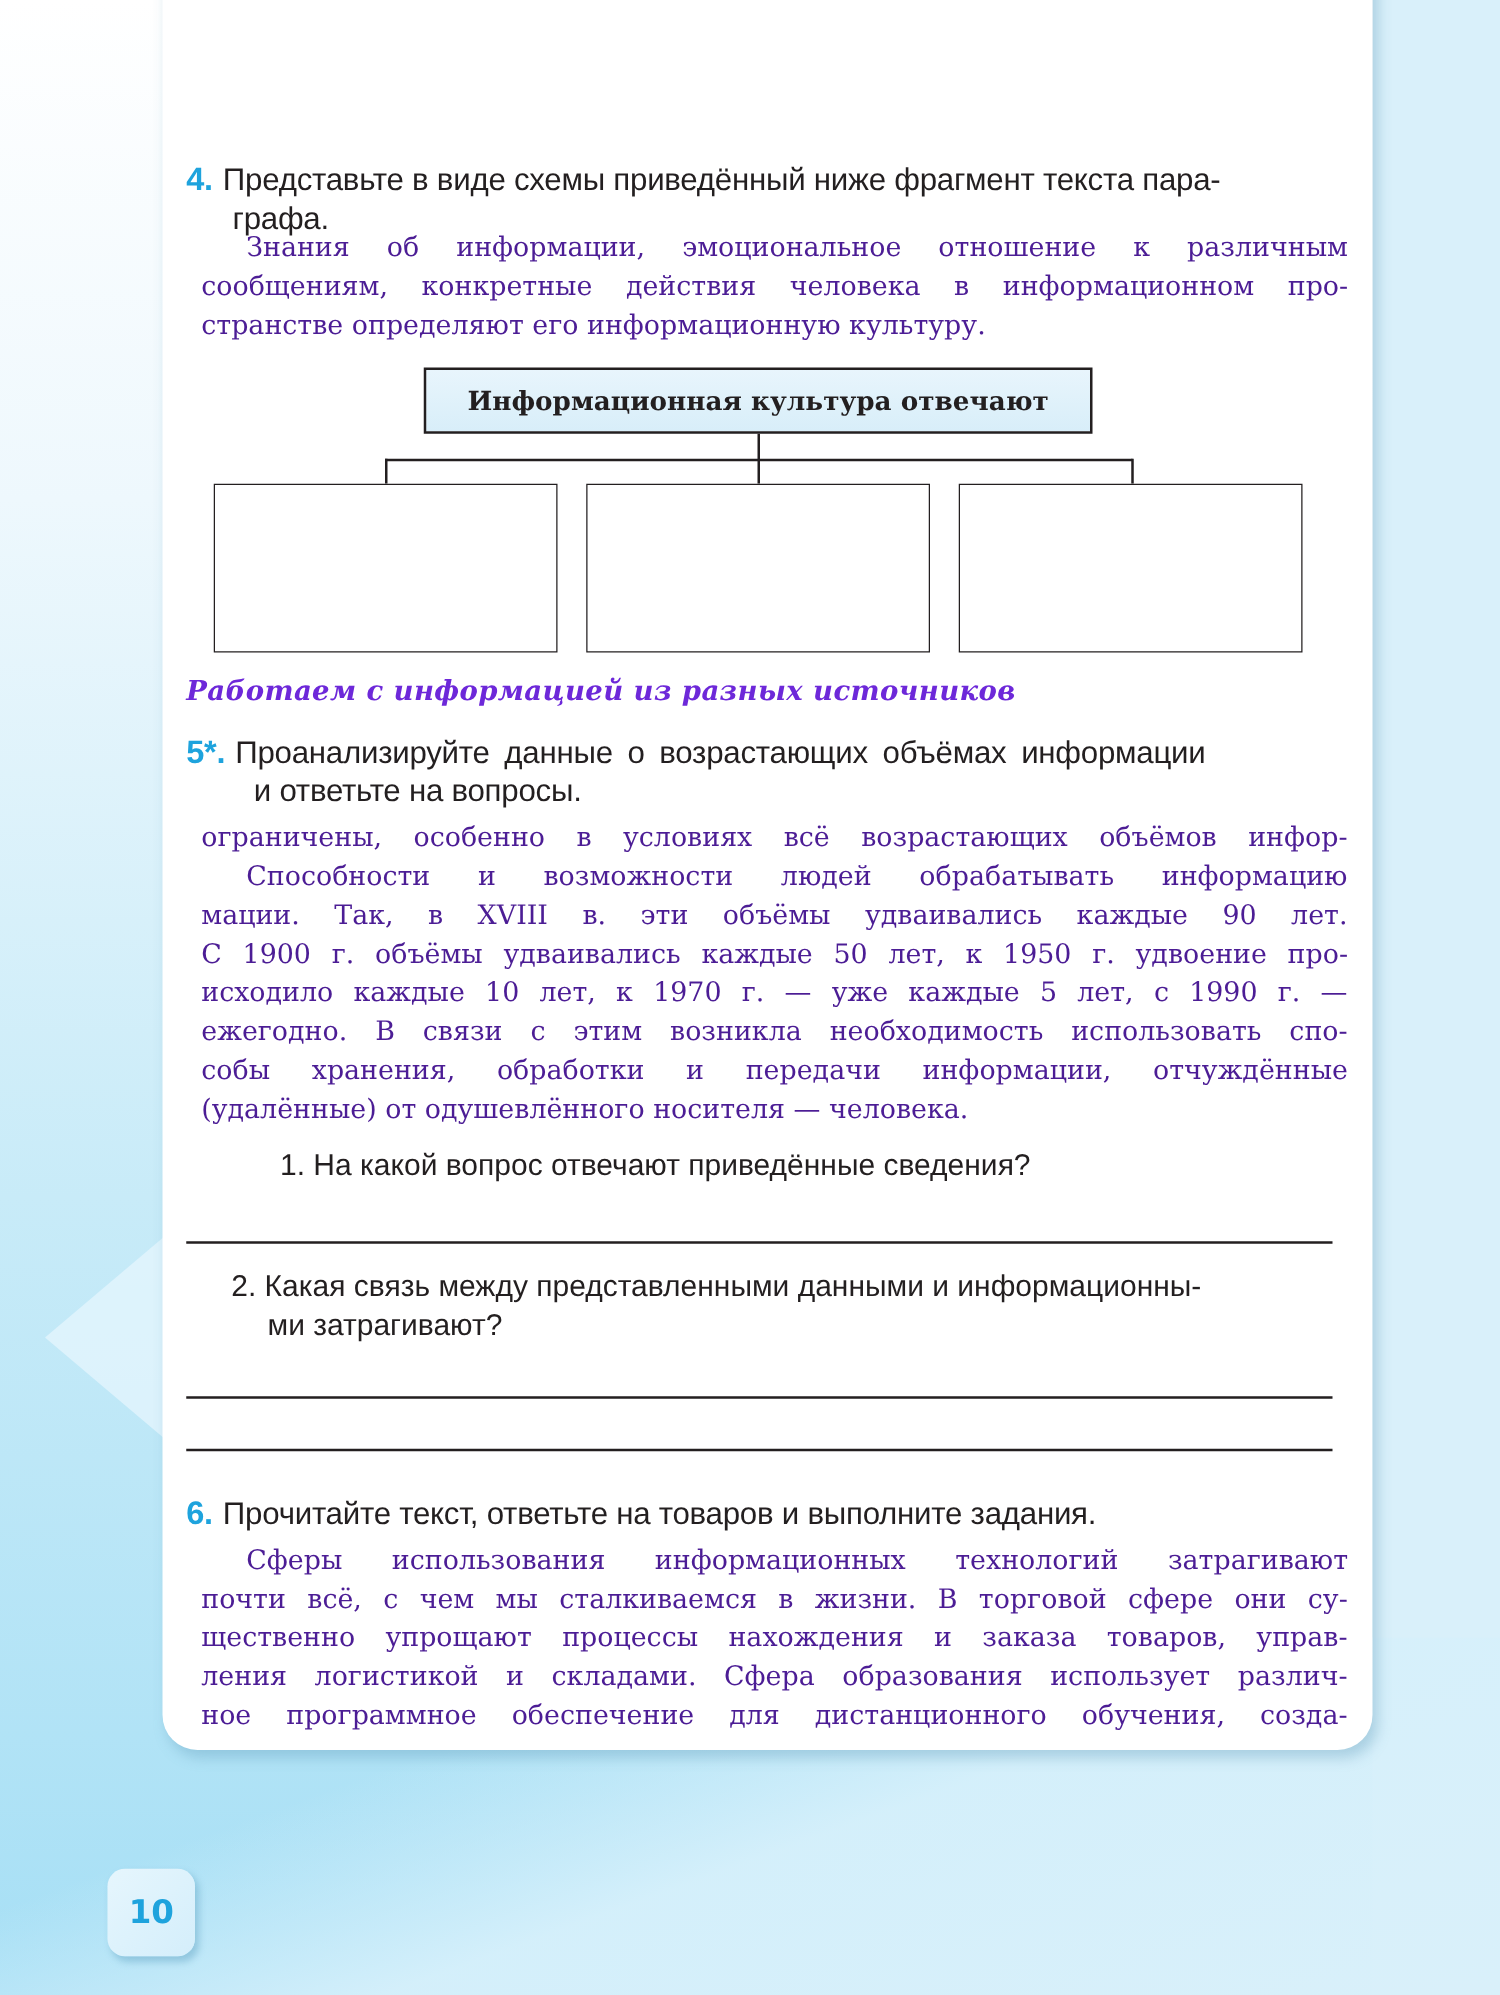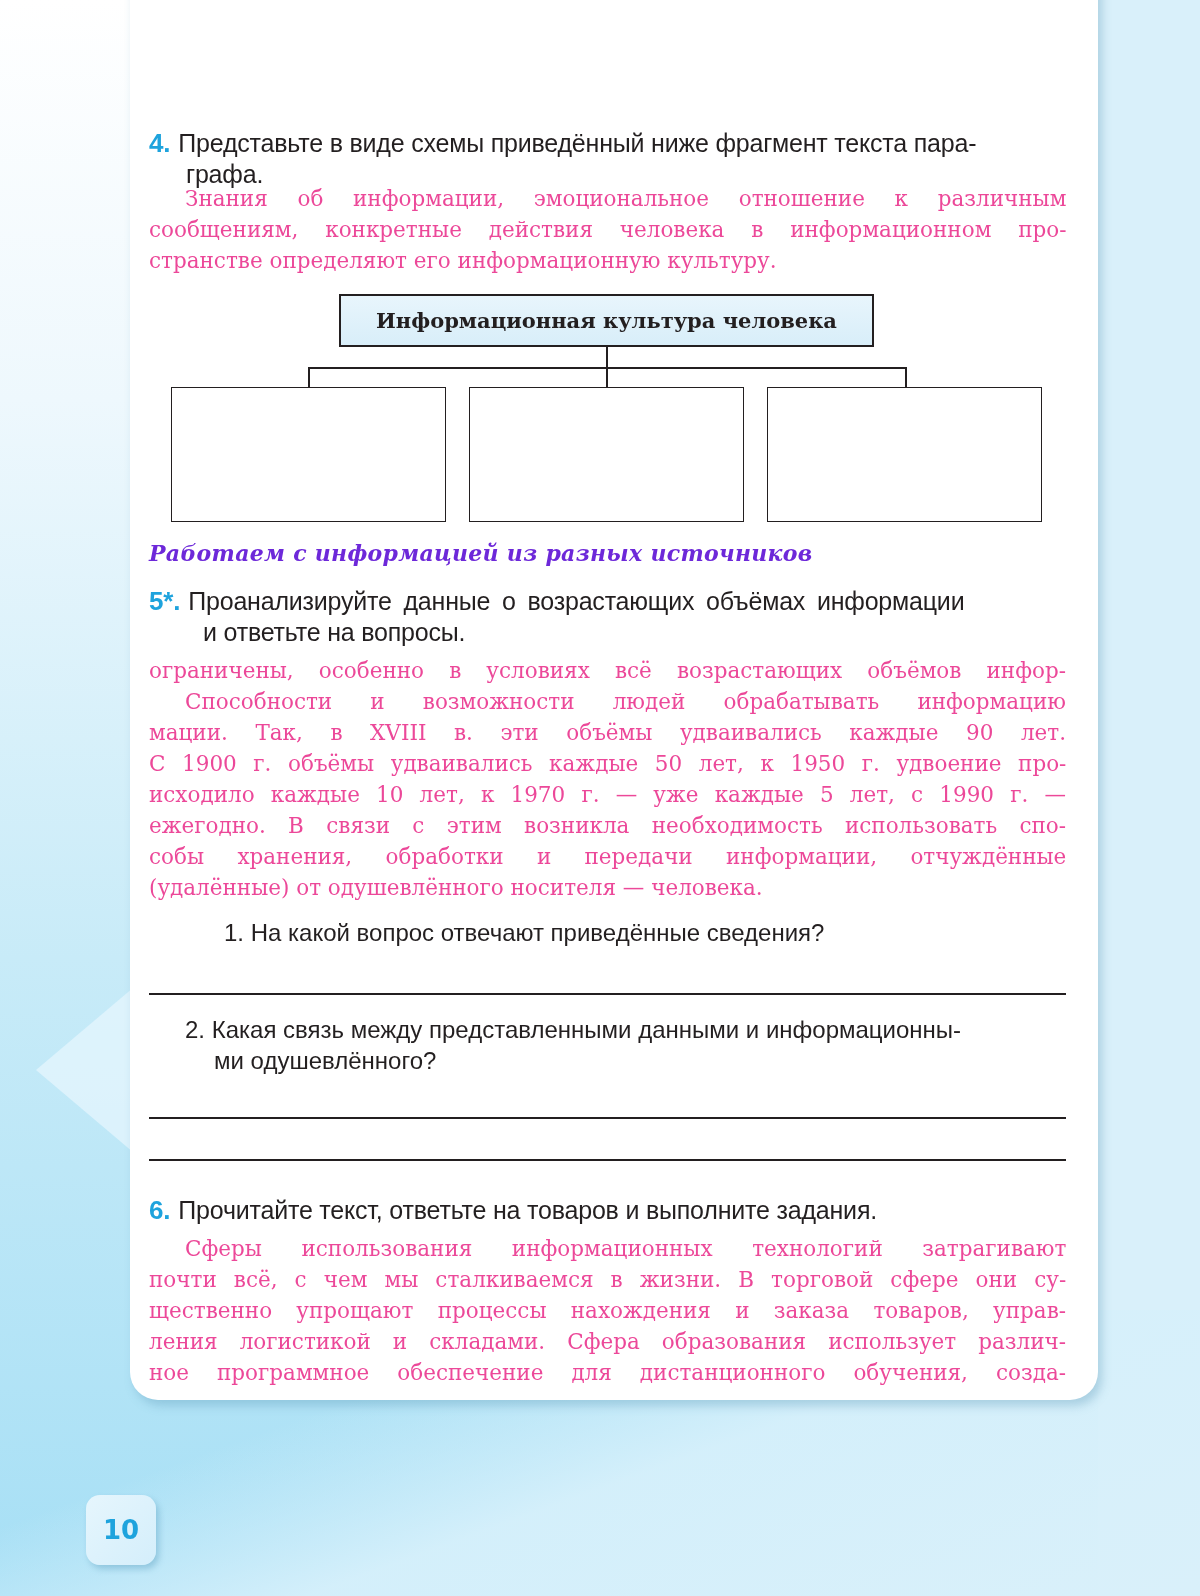--- a/index.html
+++ b/index.html
@@ -73,26 +73,26 @@
     font-weight: bold;
     font-size: 26px;
     margin-right: 8px;
   }
   .task-text-indent {
     display: block;
     padding-left: 37px;
   }
   .serif-text {
     position: absolute;
-    left: 0;
+    left: 12px;
     width: 917px;
     font-family: "DejaVu Serif", serif;
     font-size: 21.5px;
     line-height: 31px;
-    color: #ec4899;
+    color: #4c1d95;
     text-align: justify;
     text-align-last: left;
   }
   .serif-text .line {
     display: block;
     text-align: justify;
     text-align-last: justify;
     white-space: nowrap;
   }
   .serif-text .line.last {
@@ -204,21 +204,21 @@
     <span class="task-text-indent">графа.</span>
   </div>
 
   <div class="serif-text" style="top:183px;">
     <span class="line first" style="display: block; word-spacing: 22.8333px;">Знания об информации, эмоциональное отношение к различным</span>
     <span class="line" style="display: block; word-spacing: 20px;">сообщениям, конкретные действия человека в информационном про-</span>
     <span class="line last">странстве определяют его информационную культуру.</span>
   </div>
 
   <div class="diagram">
-    <div class="diagram-title-box">Информационная культура человека</div>
+    <div class="diagram-title-box">Информационная культура отвечают</div>
     <div class="diag-line" style="left:457px; top:347px; width:1.5px; height:40px;"></div>
     <div class="diag-line" style="left:159px; top:367px; width:598px; height:1.5px;"></div>
     <div class="diag-line" style="left:159px; top:367px; width:1.5px; height:20px;"></div>
     <div class="diag-line" style="left:756px; top:367px; width:1.5px; height:20px;"></div>
     <div class="diagram-empty-box" style="left:22px;"></div>
     <div class="diagram-empty-box" style="left:320px;"></div>
     <div class="diagram-empty-box" style="left:618px;"></div>
   </div>
 
   <div class="section-heading">Работаем с информацией из разных источников</div>
@@ -239,21 +239,21 @@
     <span class="line last">(удалённые) от одушевлённого носителя — человека.</span>
   </div>
 
   <div class="question" style="top:917px;margin-left:39px;">
     <span>1. На какой вопрос отвечают приведённые сведения?</span>
   </div>
   <div class="answer-line" style="top:993px;"></div>
 
   <div class="question" style="top:1014px;">
     <span>2. Какая связь между представленными данными и информационны-</span>
-    <span class="q-cont">ми одушевлённого?</span>
+    <span class="q-cont">ми затрагивают?</span>
   </div>
   <div class="answer-line" style="top:1117px;"></div>
   <div class="answer-line" style="top:1159px; height:2px;"></div>
 
   <div class="task-head" style="top:1195px;">
     <span class="task-num">6.</span><span>Прочитайте текст, ответьте на товаров и выполните задания.</span>
   </div>
 
   <div class="serif-text" style="top:1233px;">
     <span class="line first" style="display: block; word-spacing: 32.75px;">Сферы использования информационных технологий затрагивают</span>

